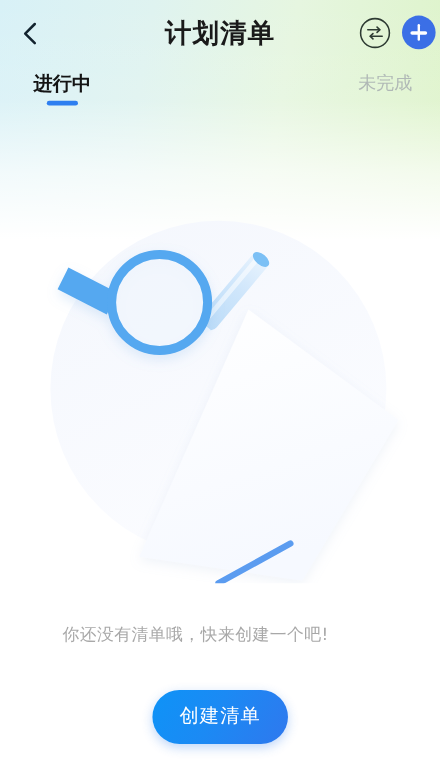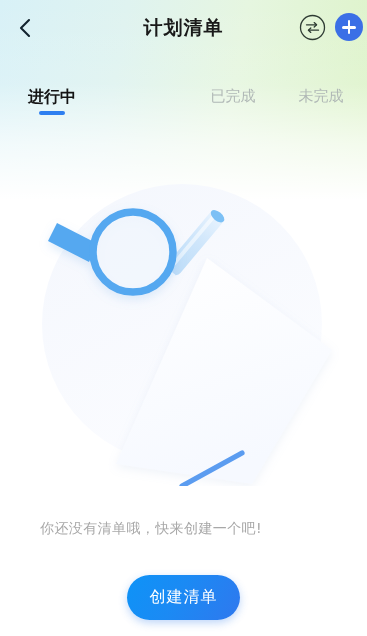--- a/index.html
+++ b/index.html
@@ -42,21 +42,21 @@
     width:34px; height:34px;
     display:flex; align-items:center; justify-content:center;
     cursor:pointer;
   }
   .back-btn svg { display:block; }
 
   .title {
     position:absolute; left:0; top:0;
     width:367px; height:55px;
     display:flex; align-items:center; justify-content:center;
-    font-size:19px; font-weight:bold; color:#1a1a1a;
+    font-size:22px; font-weight:bold; color:#1a1a1a;
     letter-spacing:1px;
   }
 
   .sync-btn {
     position:absolute; left:299px; top:14px;
     width:27px; height:27px;
     cursor:pointer;
   }
   .add-btn {
     position:absolute; left:335px; top:13px;
@@ -70,21 +70,21 @@
     width:14px; height:2.6px; border-radius:2px; background:#fff;
   }
   .add-btn .bar-v {
     position:absolute; left:12.7px; top:7px;
     width:2.6px; height:14px; border-radius:2px; background:#fff;
   }
 
   
   .tabs {
     position:absolute; left:0; top:58px;
-    width:316px; height:36px;margin-top:27px;
+    width:316px; height:36px;
   }
   .tab {
     position:absolute; top:0;
     height:36px;
     display:flex; align-items:flex-start; justify-content:center;
     font-size:15px; color:#b0b8b6;
     cursor:pointer;
     padding-top:2px;
     white-space:nowrap;
   }
@@ -102,21 +102,21 @@
 
   
   .illu-wrap {
     position:absolute; left:14px; top:168px;
     width:340px; height:318px;
   }
   .illu-wrap svg { display:block; width:340px; height:318px; }
 
   
   .empty-hint {
-    position:absolute; left:0; top:520px;
+    position:absolute; left:12px; top:520px;
     width:302px;
     text-align:center;
     font-size:14px; color:#a8a8a8;
     letter-spacing:0.4px;
   }
 
   
   .cta {
     position:absolute; left:127px; top:575px;
     width:113px; height:45px;
@@ -164,23 +164,20 @@
     <div class="add-btn">
       <span class="bar-h"></span>
       <span class="bar-v"></span>
     </div>
   </div>
 
   <div class="tabs">
     <div class="tab tab0 active">
       <span>进行中</span>
       <span class="tab-underline"></span>
-    </div>
-    <div class="tab tab2">
-      <span>已完成</span>
     </div>
     <div class="tab tab3">
       <span>未完成</span>
     </div>
   </div>
 
   <div class="illu-wrap">
     <svg viewBox="0 0 340 318" xmlns="http://www.w3.org/2000/svg">
       <defs>
         <linearGradient id="circGrad" x1="0" y1="0" x2="0.5" y2="1">

